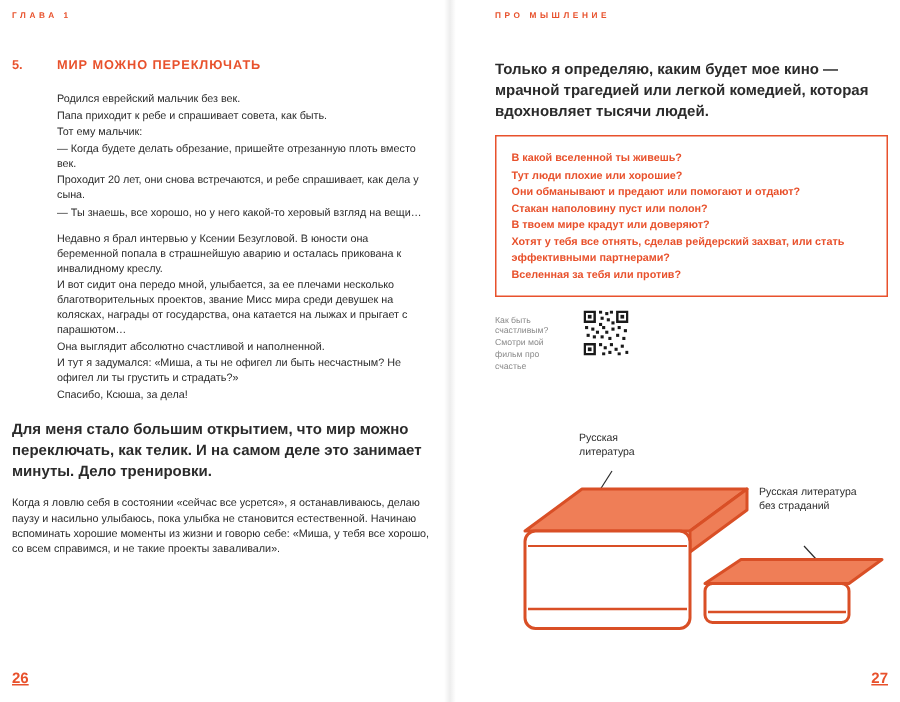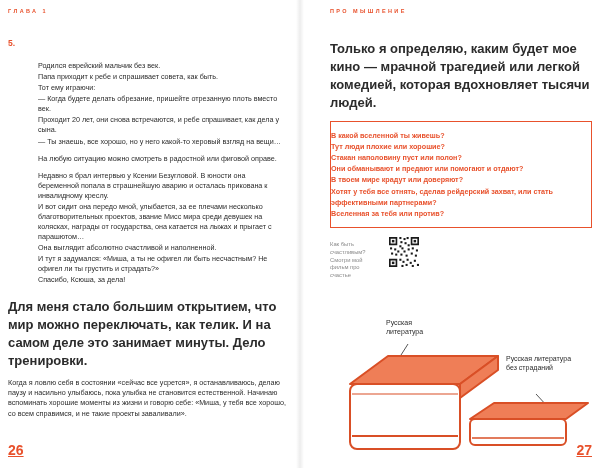--- a/index.html
+++ b/index.html
@@ -12,27 +12,27 @@
   .page{position:absolute;top:8px;height:452px;}
   .page.left{left:8px;width:280px;}
   .page.right{left:330px;width:262px;}
   .running-head{font-size:5.5px;font-weight:bold;letter-spacing:2.4px;color:#E8512C;text-transform:uppercase;}
   .section-head{display:flex;margin-top:24px;align-items:baseline;}
   .sec-num{width:30px;font-size:8.5px;font-weight:bold;color:#E8512C;flex:0 0 30px;}
   .sec-title{margin:0;font-size:8.5px;font-weight:bold;color:#E8512C;letter-spacing:0.6px;}
   .body{margin-left:30px;margin-top:13px;font-size:7.2px;line-height:1.4;}
   .body p{margin:0 0 1px 0;}
   .body p.sp{margin-top:7px;}
-  .highlight{margin:12px 0 0 0;font-size:13px;line-height:1.4;font-weight:bold;}
+  .highlight{margin:12px 0 0 0;font-size:10px;line-height:1.4;font-weight:bold;}
   .closing{margin:8px 0 0 0;font-size:7.2px;line-height:1.4;}
-  .page-num{position:absolute;bottom:2px;font-size:14px;font-weight:bold;color:#E8512C;text-decoration:underline;}
+  .page-num{position:absolute;bottom:2px;font-size:10px;font-weight:bold;color:#E8512C;text-decoration:underline;}
   .page-num.left-num{left:0;}
   .page-num.right-num{right:0;margin-top:10px;}
-  .intro{margin:26px 0 4px 0;font-size:13px;line-height:1.38;font-weight:bold;}
-  .question-box{margin-top:9px;border:1px solid #E8512C;padding:8px 0;}
+  .intro{margin:26px 0 4px 0;font-size:10px;line-height:1.38;font-weight:bold;}
+  .question-box{margin-top:9px;border:1px solid #E8512C;padding:8px 10px;}
   .question-box p{margin:0;font-size:7.2px;line-height:1.55;font-weight:bold;color:#E8512C;}
   .qr-row{margin-top:9px;display:flex;align-items:flex-start;gap:7px;}
   .qr-caption{width:52px;font-size:5.8px;line-height:1.35;color:#8a8a8a;padding-top:4px;}
   .qr-caption span{display:block;}
   .qr-svg{flex:0 0 auto;}
   .books{position:relative;margin-top:34px;width:262px;height:162px;}
   .books svg{position:absolute;left:0;top:0;}
   .book-label{position:absolute;font-size:7px;line-height:1.3;color:#2b2b2b;}
   .book-label.l1{left:56px;top:4px;width:62px;}
   .book-label.l2{left:176px;top:40px;width:74px;}
@@ -41,30 +41,30 @@
 <body>
 
 <div class="spread">
   <div class="gutter"></div>
 
   <div class="page left">
     <div class="running-head">ГЛАВА 1</div>
 
     <div class="section-head">
       <span class="sec-num">5.</span>
+      <h1 class="sec-title">МИР МОЖНО ПЕРЕКЛЮЧАТЬ</h1>
     </div>
 
     <div class="body">
       <p>Родился еврейский мальчик без век.</p>
       <p>Папа приходит к ребе и спрашивает совета, как быть.</p>
-      <p>Тот ему играючи:</p>
+      <p>Тот ему мальчик:</p>
       <p>— Когда будете делать обрезание, пришейте отрезанную плоть вместо век.</p>
       <p>Проходит 20 лет, они снова встречаются, и ребе спрашивает, как дела у сына.</p>
       <p>— Ты знаешь, все хорошо, но у него какой-то херовый взгляд на вещи…</p>
-      <p class="sp">На любую ситуацию можно смотреть в радостной или фиговой оправе.</p>
       <p class="sp">Недавно я брал интервью у Ксении Безугловой. В юности она беременной попала в страшнейшую аварию и осталась прикована к инвалидному креслу.</p>
       <p>И вот сидит она передо мной, улыбается, за ее плечами несколько благотворительных проектов, звание Мисс мира среди девушек на колясках, награды от государства, она катается на лыжах и прыгает с парашютом…</p>
       <p>Она выглядит абсолютно счастливой и наполненной.</p>
       <p>И тут я задумался: «Миша, а ты не офигел ли быть несчастным? Не офигел ли ты грустить и страдать?»</p>
       <p>Спасибо, Ксюша, за дела!</p>
     </div>
 
     <p class="highlight">Для меня стало большим открытием, что мир можно переключать, как телик. И на самом деле это занимает минуты. Дело тренировки.</p>
     <p class="closing">Когда я ловлю себя в состоянии «сейчас все усрется», я останавливаюсь, делаю паузу и насильно улыбаюсь, пока улыбка не становится естественной. Начинаю вспоминать хорошие моменты из жизни и говорю себе: «Миша, у тебя все хорошо, со всем справимся, и не такие проекты заваливали».</p>
 
@@ -72,22 +72,22 @@
   </div>
 
   <div class="page right">
     <div class="running-head">ПРО МЫШЛЕНИЕ</div>
 
     <p class="intro">Только я определяю, каким будет мое кино — мрачной трагедией или легкой комедией, которая вдохновляет тысячи людей.</p>
 
     <div class="question-box">
       <p>В какой вселенной ты живешь?</p>
       <p>Тут люди плохие или хорошие?</p>
+      <p>Они обманывают и предают или помогают и отдают?</p>
       <p>Стакан наполовину пуст или полон?</p>
-      <p>Они обманывают и предают или помогают и отдают?</p>
       <p>В твоем мире крадут или доверяют?</p>
       <p>Хотят у тебя все отнять, сделав рейдерский захват, или стать эффективными партнерами?</p>
       <p>Вселенная за тебя или против?</p>
     </div>
 
     <div class="qr-row">
       <div class="qr-caption">
         <span>Как быть счастливым?</span>
         <span>Смотри мой фильм про счастье</span>
       </div>

